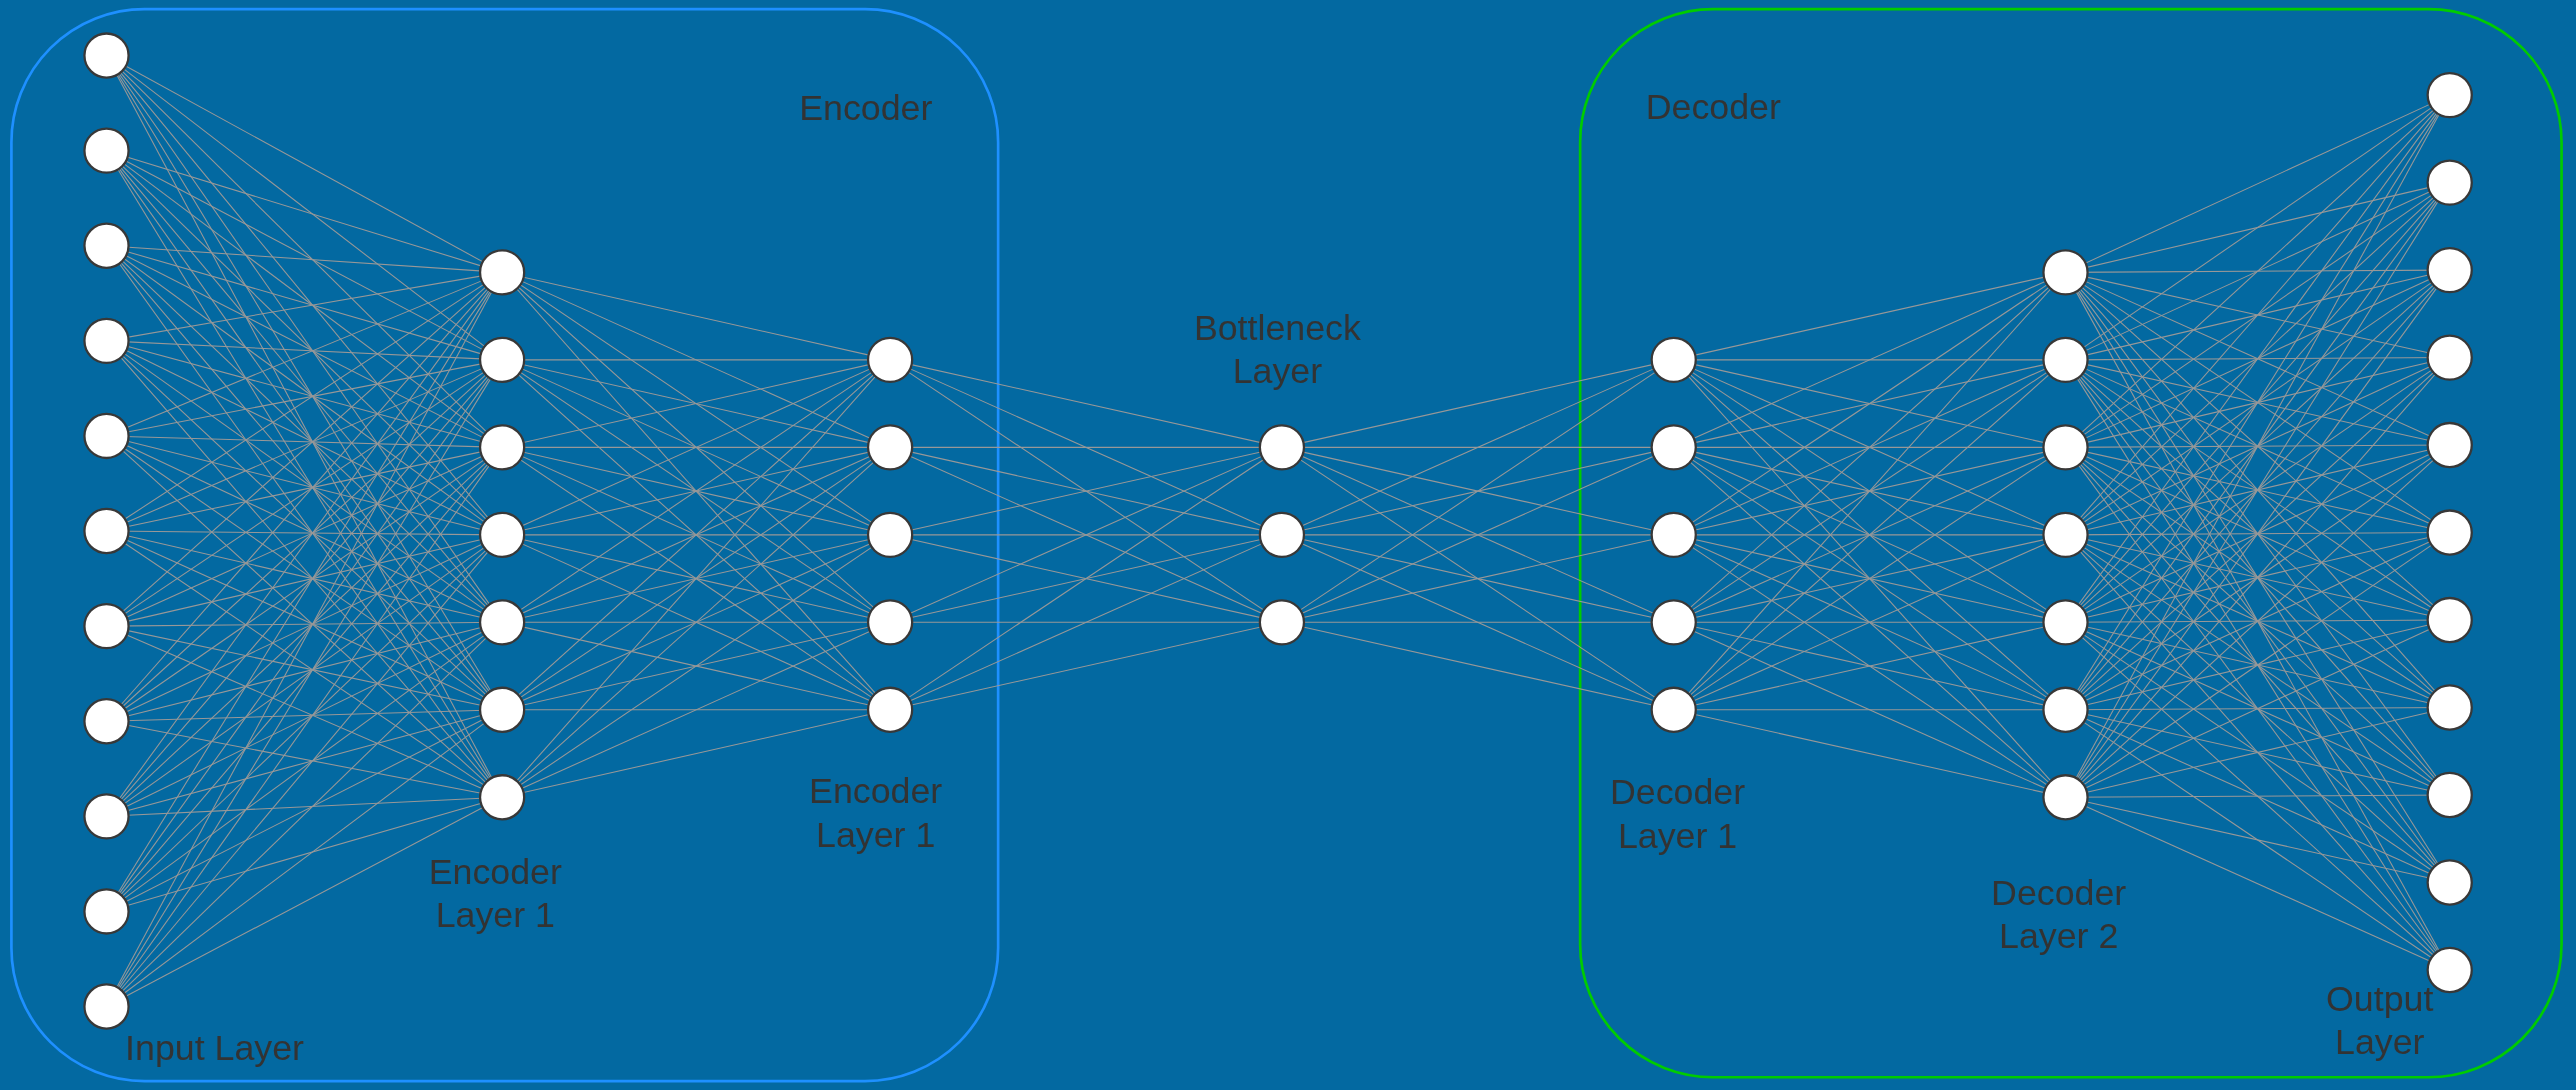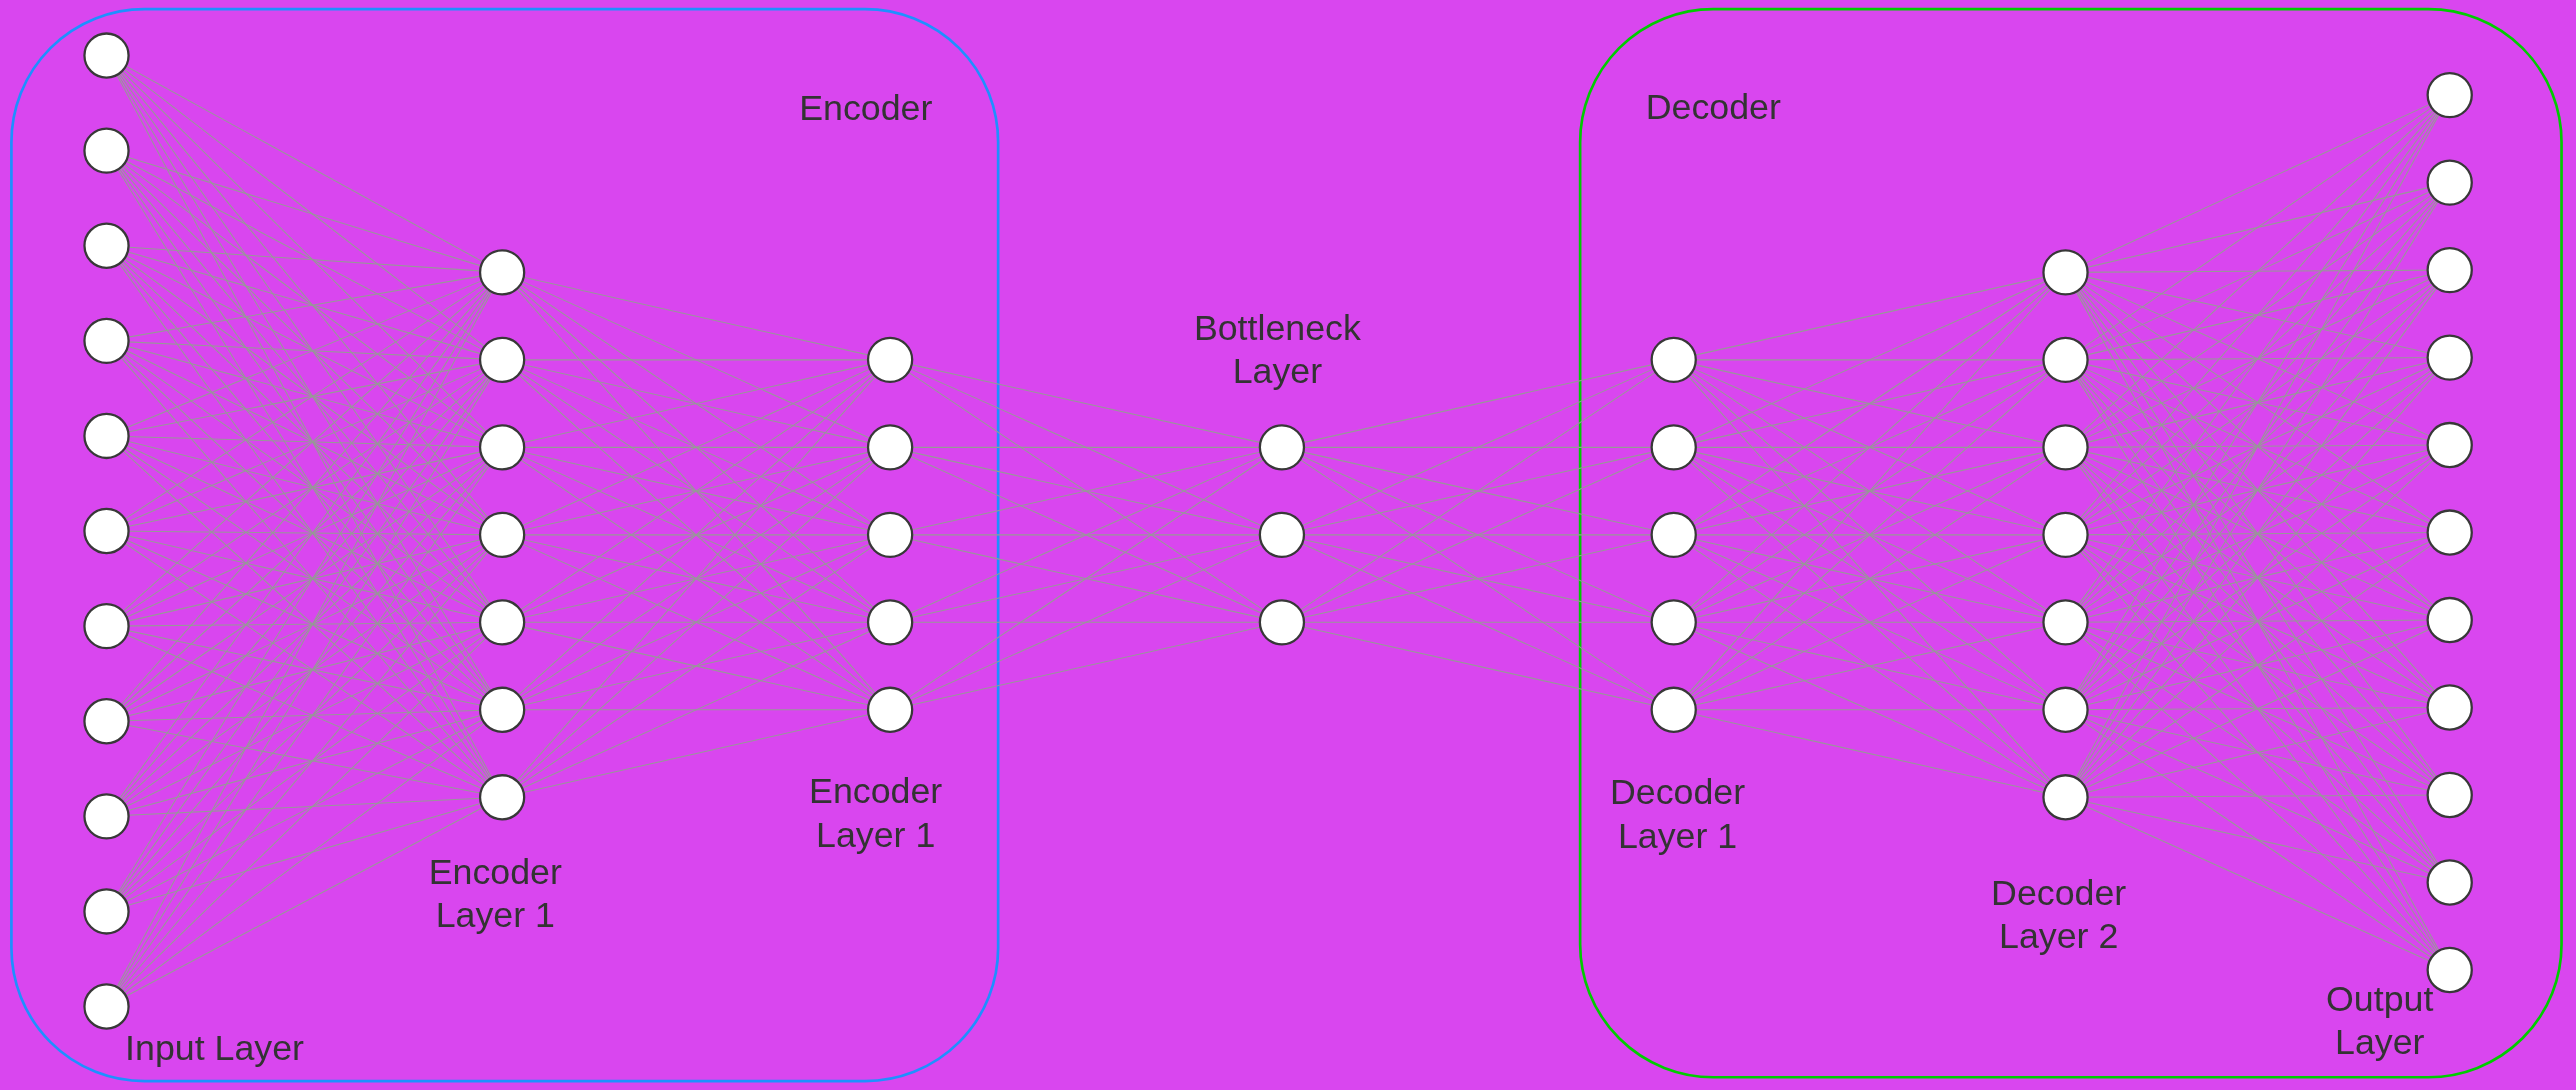--- a/index.html
+++ b/index.html
@@ -3,21 +3,21 @@
 <meta charset="utf-8">
 <style>
   html, body {
     margin: 0;
     padding: 0;
     background: #ffffff;
   }
   .canvas {
     width: 2576px;
     height: 1091px;
-    background: #d946ef;
+    background: #0369a1;
     position: relative;
     overflow: hidden;
   }
   svg#network {
     display: block;
     width: 2576px;
     height: 1091px;
   }
   text.diagram-label {
     font-family: "Liberation Sans", "DejaVu Sans", sans-serif;

